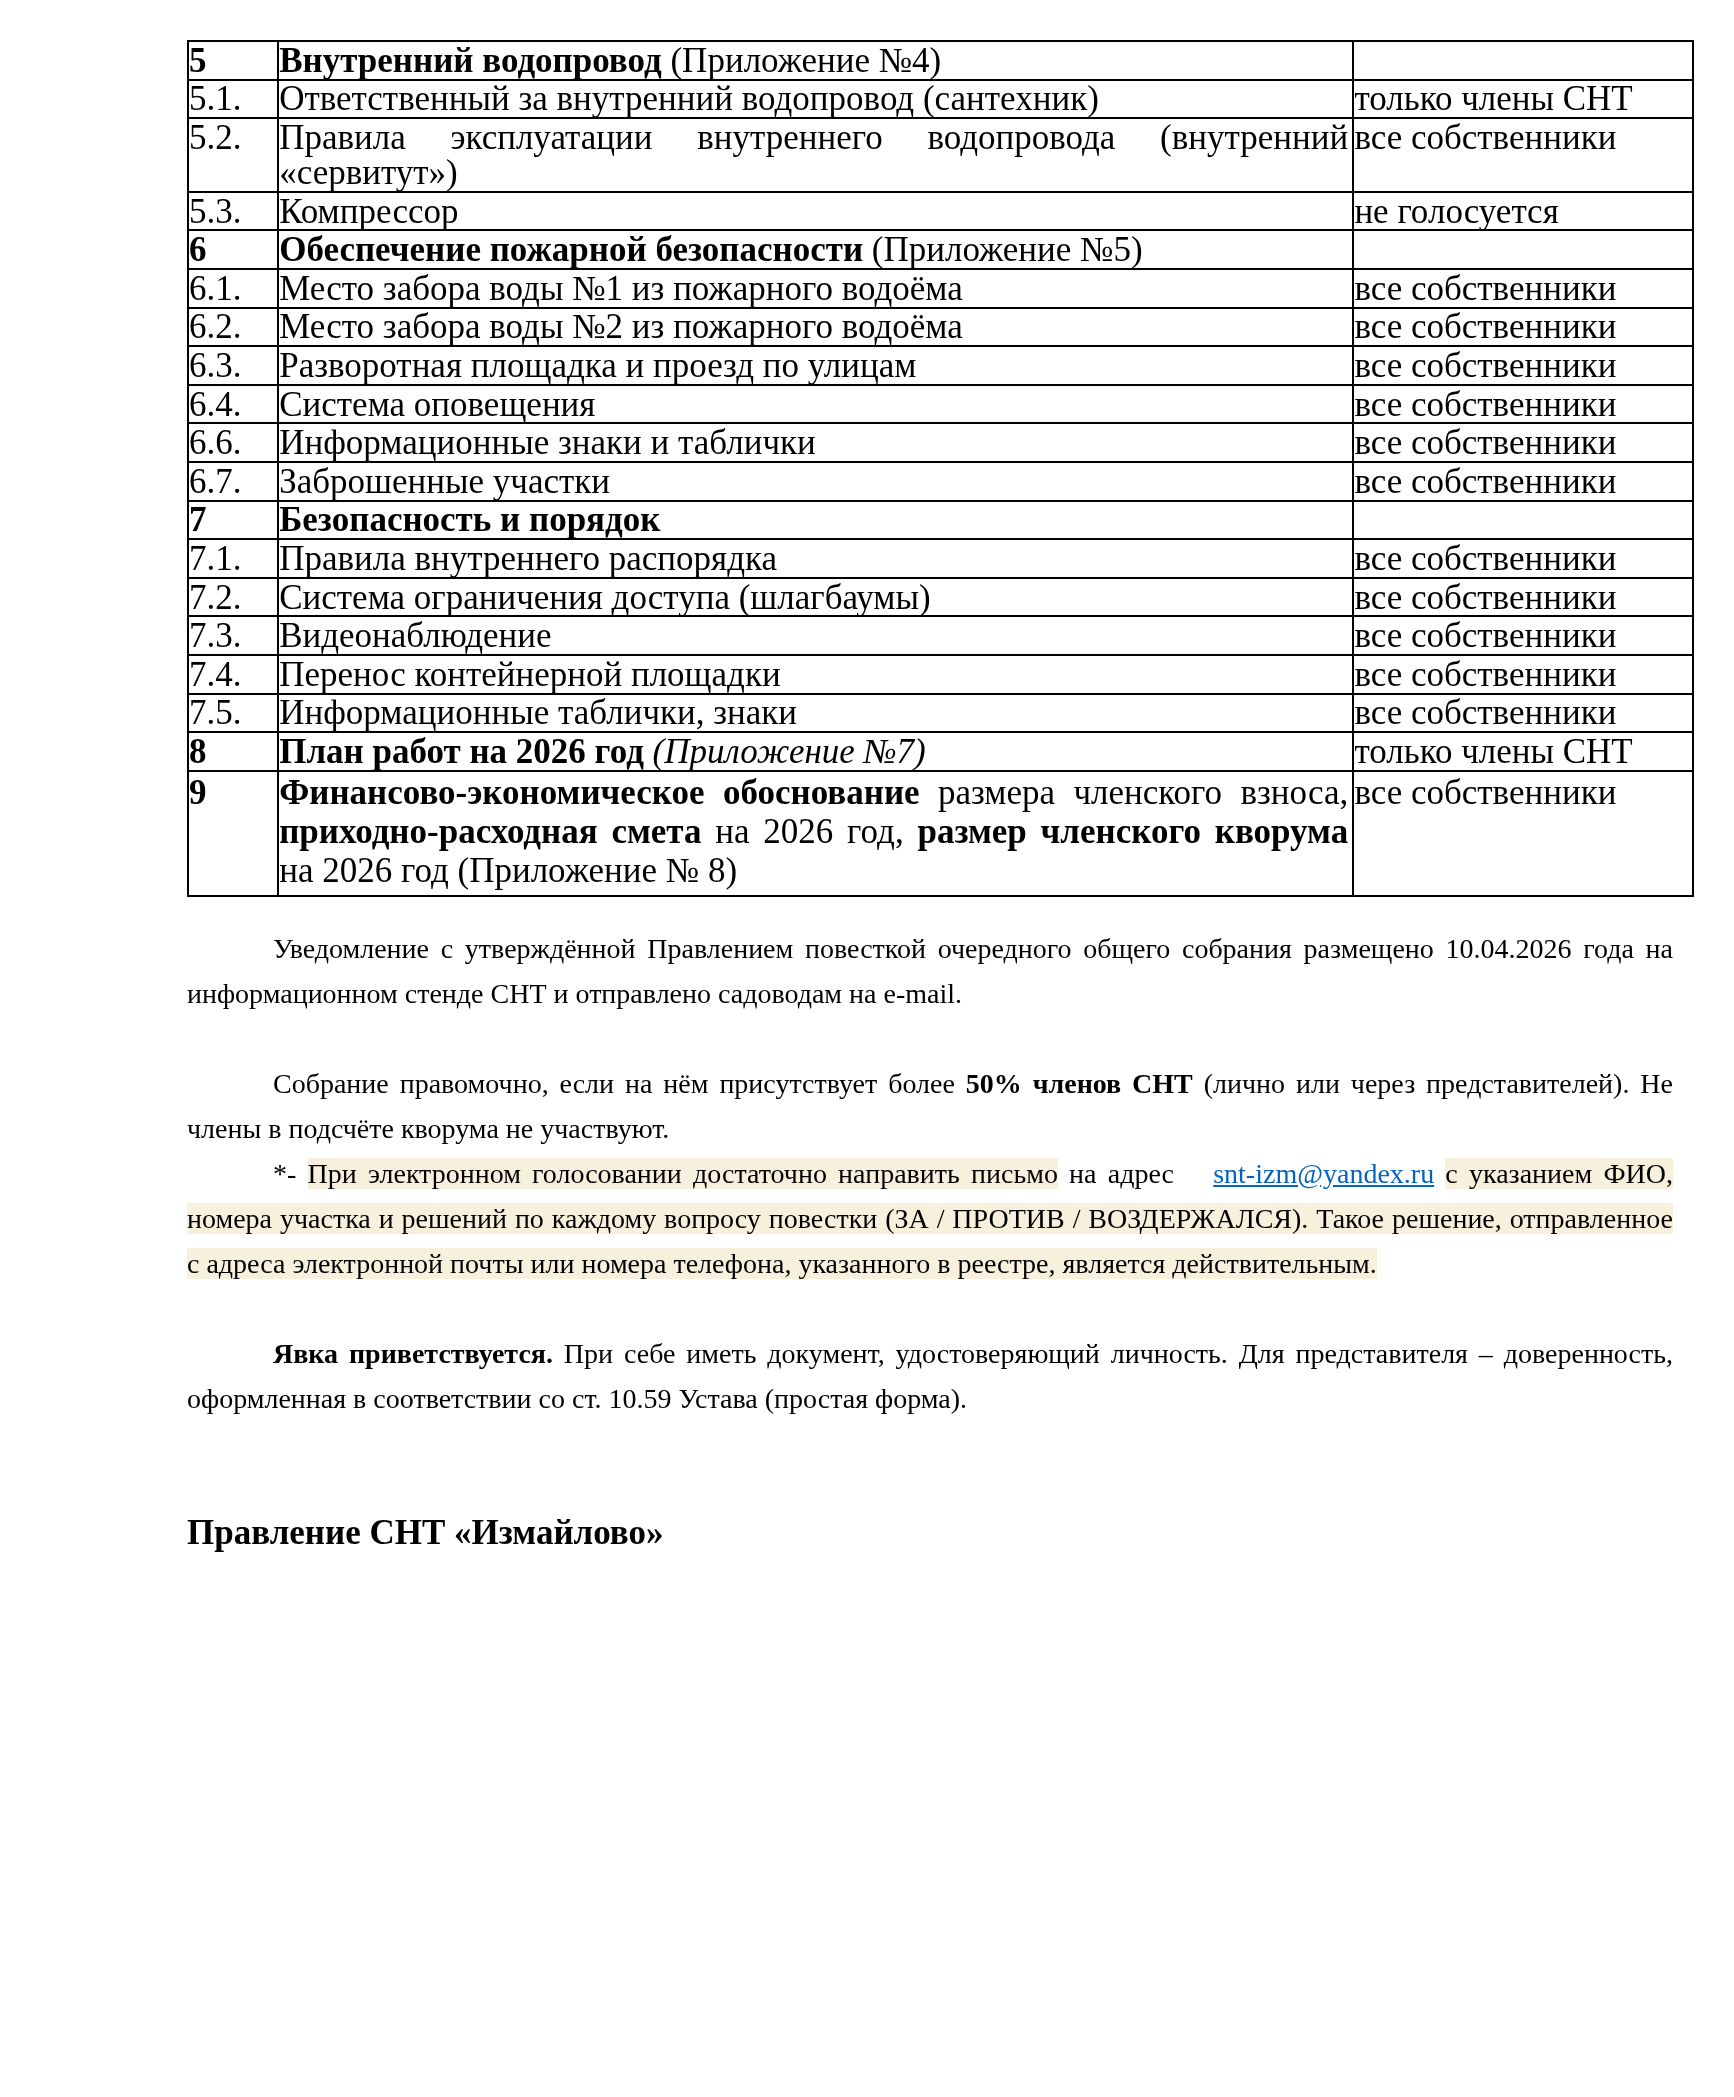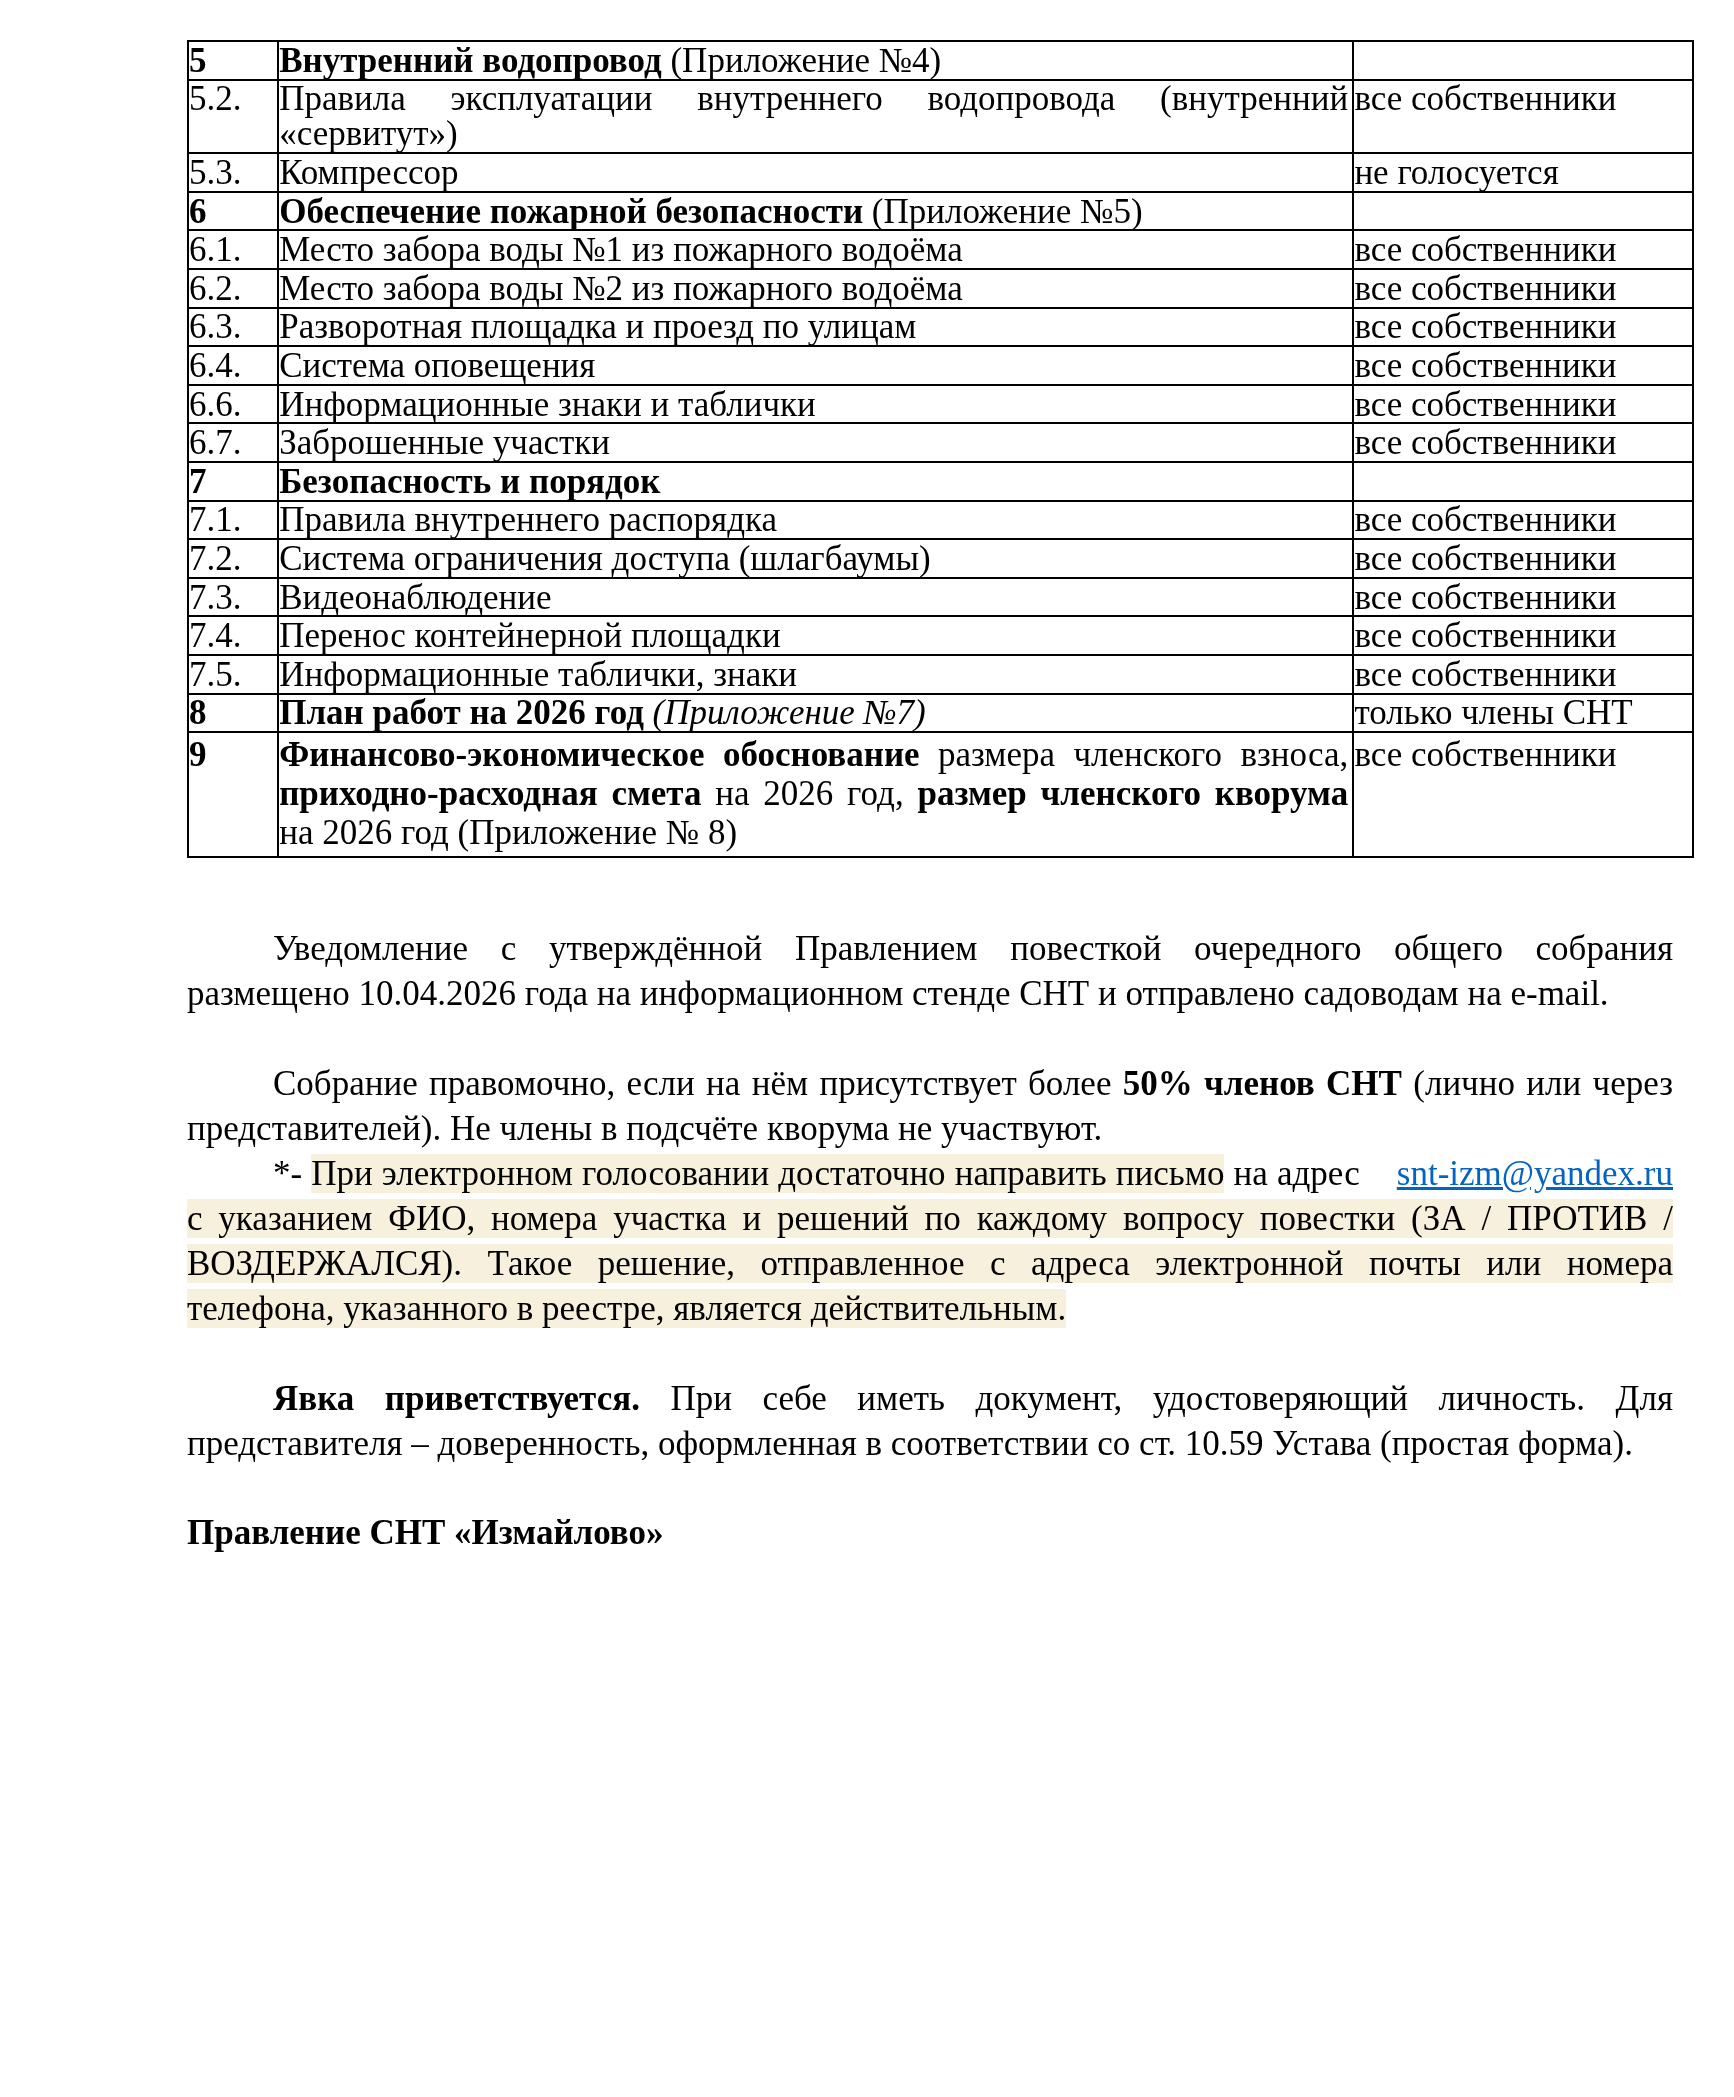--- a/index.html
+++ b/index.html
@@ -31,41 +31,46 @@
   td.c3{width:333px;padding-left:16px;}
   tr.multi td{padding-top:1.7px;padding-bottom:4.2px;line-height:39px;}
   .bold{font-weight:bold;}
   .italic{font-style:italic;font-family:Liberation Serif, serif;}
   .hl{background:var(--hl);}
   a.doc-link{color:var(--link);text-decoration:underline;cursor:pointer;margin-left:28px;}
 
   
   .paras{
     position:absolute;left:187px;top:926px;width:1486px;
-    font-size:35px;line-height:45px;text-align:justify;
+    font-size:28px;line-height:45px;text-align:justify;
   }
   .paras p{margin:0;text-indent:86px;}
   .paras p.gap-after{margin-bottom:45px;}
 
   .signature{
     position:absolute;left:187px;top:1510px;width:1486px;
     font-size:35px;line-height:45px;font-weight:bold;
   }
 </style>
 </head>
 <body>
 
 <div class="page">
 
   <table class="agenda">
     <tbody>
         <tr class="single">
           <td class="c1 bold">5</td>
           <td class="c2"><span class="bold">Внутренний водопровод</span><span> (Приложение №4)</span></td>
           <td class="c3"></td>
+        </tr>
+        <tr class="single">
+          <td class="c1">5.1.</td>
+          <td class="c2"><span>Ответственный за внутренний водопровод (сантехник)</span></td>
+          <td class="c3">только члены СНТ</td>
         </tr>
         <tr class="single">
           <td class="c1">5.2.</td>
           <td class="c2"><span>Правила эксплуатации внутреннего водопровода (внутренний «сервитут»)</span></td>
           <td class="c3">все собственники</td>
         </tr>
         <tr class="single">
           <td class="c1">5.3.</td>
           <td class="c2"><span>Компрессор</span></td>
           <td class="c3">не голосуется</td>

